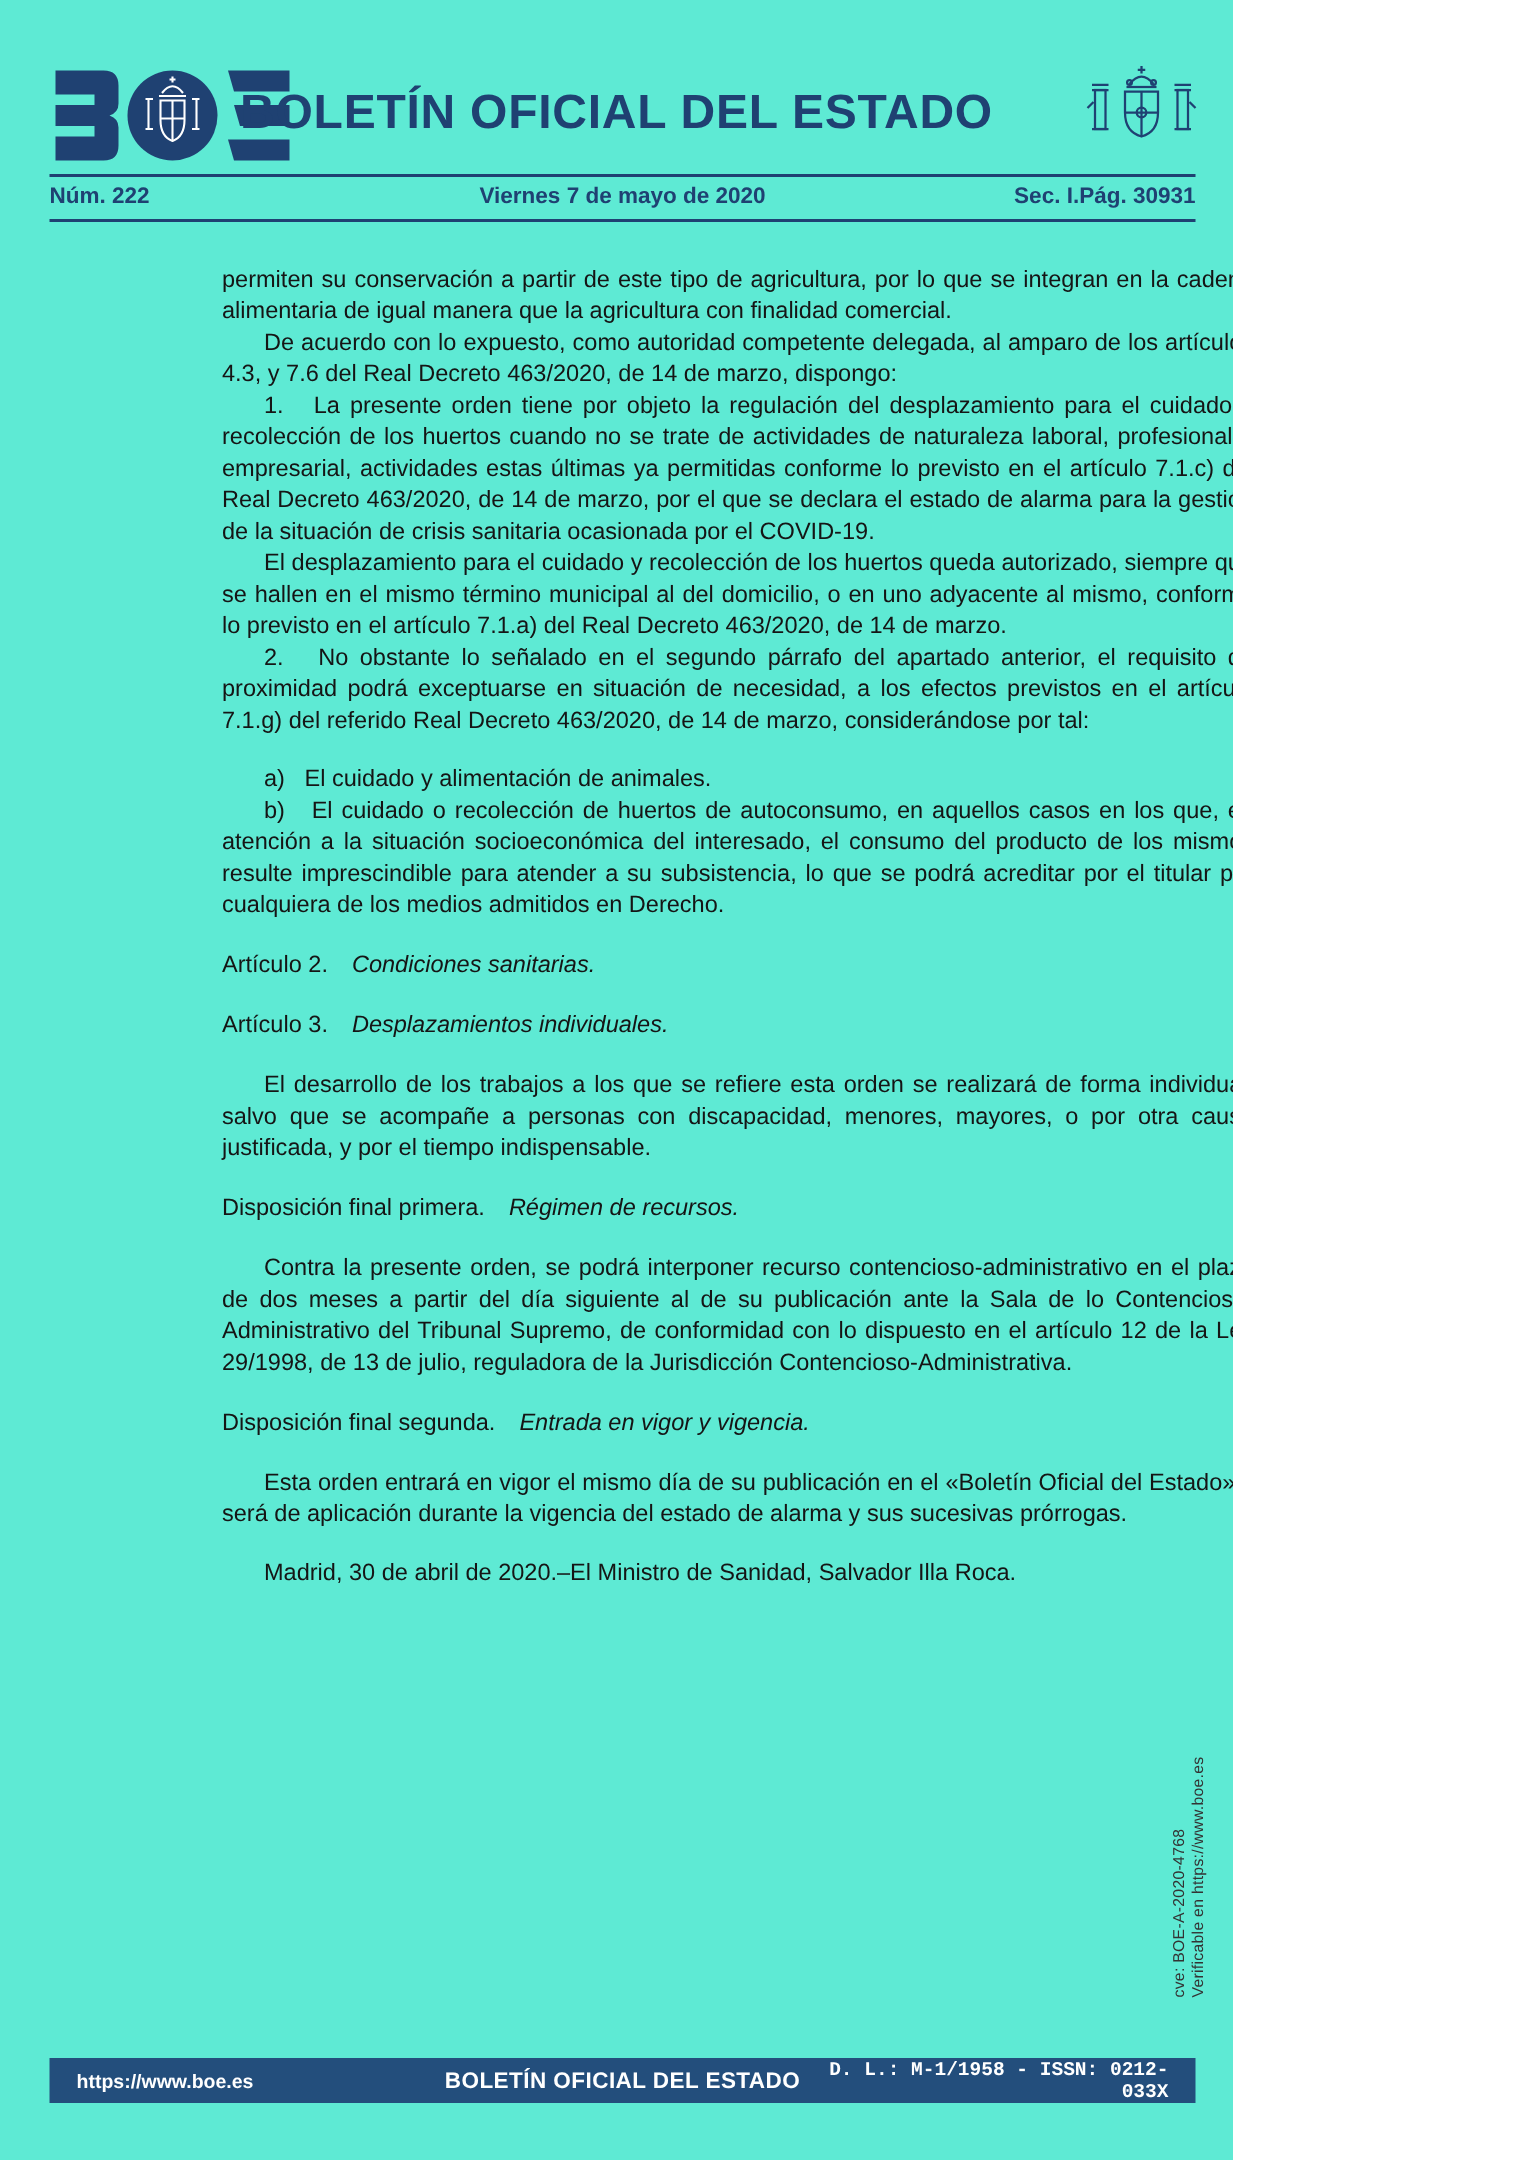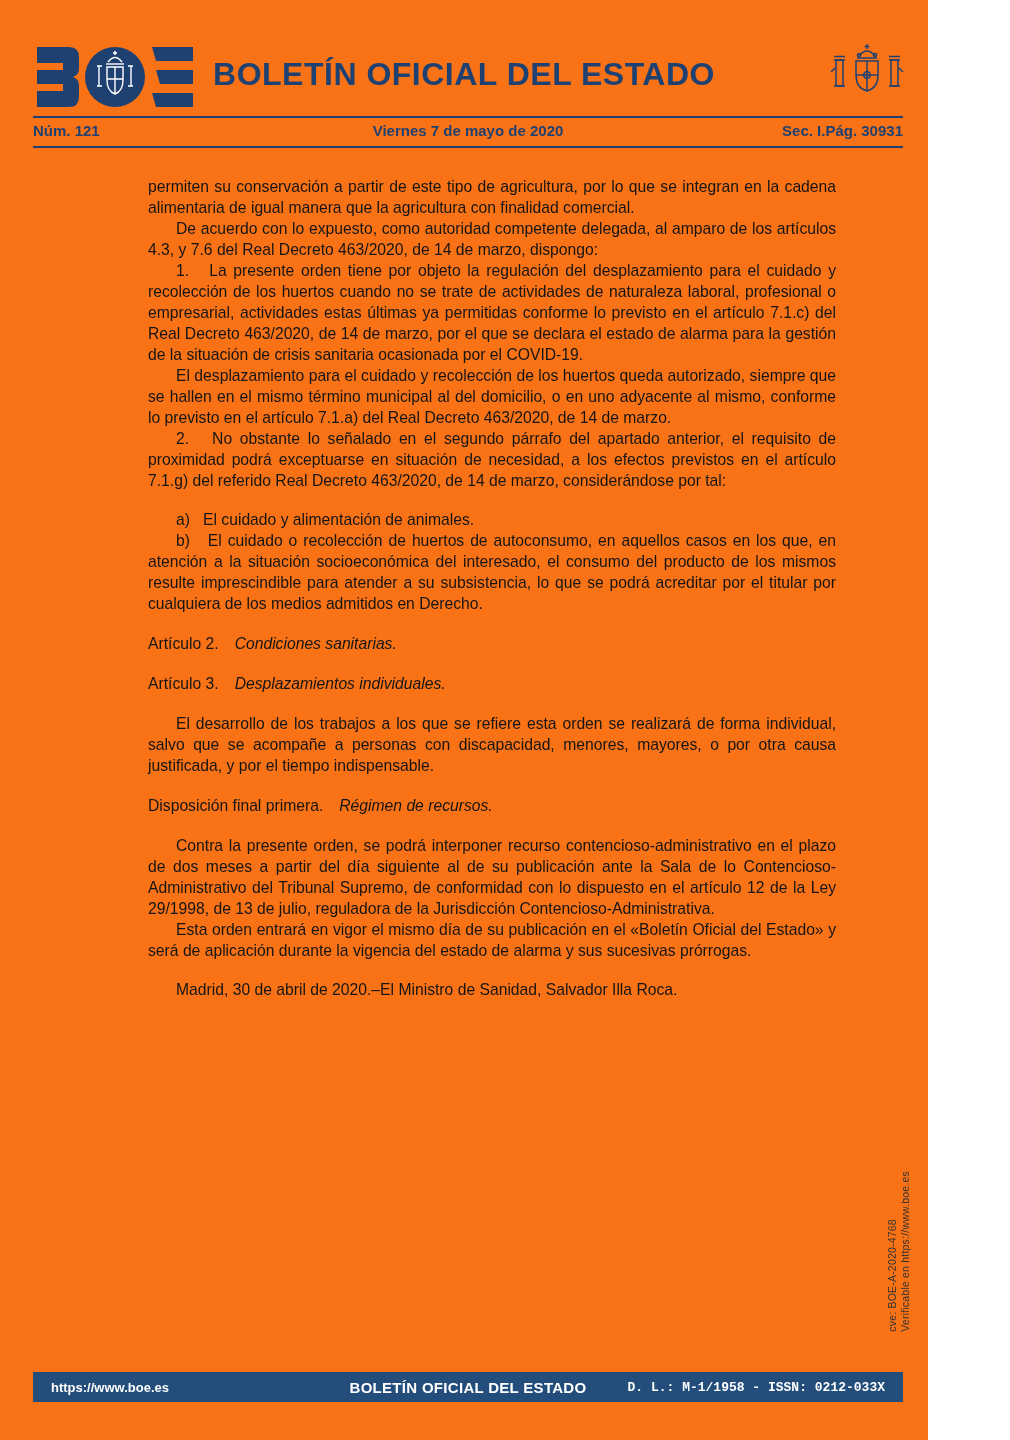--- a/index.html
+++ b/index.html
@@ -1,19 +1,19 @@
 <!DOCTYPE html>
 <html><head>
 <meta charset="utf-8">
 <style>
   html,body{margin:0;padding:0;background:#ffffff;}
   .page{
     position:relative;
-    width:928px;height:1440px;
-    background:#f97316;
+    width:822px;height:1440px;
+    background:#5eead4;
     font-family:"Liberation Sans", sans-serif;
     overflow:hidden;
   }
   
   .masthead-title{
     position:absolute;top:56px;left:0;right:0;
     text-align:center;
     font-size:32px;font-weight:bold;letter-spacing:.5px;
     color:#1f4172;
   }
@@ -105,21 +105,21 @@
       <rect x="8" y="18" width="7" height="26"></rect>
       <path d="M6 18 h11 M6 44 h11 M6 14.5 h11"></path>
       <rect x="63" y="18" width="7" height="26"></rect>
       <path d="M61 18 h11 M61 44 h11 M61 14.5 h11"></path>
       <path d="M7 26 l-4 4 M71 26 l4 4"></path>
     </g>
   </svg>
 
   <div class="rule rule-top"></div>
   <div class="issue-bar">
-    <span class="left">Núm. 121</span>
+    <span class="left">Núm. 222</span>
     <span class="center">Viernes 7 de mayo de 2020</span>
     <span class="right">
       <span>Sec. I.</span>
       <span>Pág. 30931</span>
     </span>
   </div>
   <div class="rule rule-bottom"></div>
 
   <main class="doc-body">
     <p>permiten su conservación a partir de este tipo de agricultura, por lo que se integran en la cadena alimentaria de igual manera que la agricultura con finalidad comercial.</p>
@@ -142,20 +142,21 @@
 
 
     <p class="heading"><span class="h-label">Artículo 3.</span><span class="h-title">Desplazamientos individuales.</span></p>
 
     <p class="indent">El desarrollo de los trabajos a los que se refiere esta orden se realizará de forma individual, salvo que se acompañe a personas con discapacidad, menores, mayores, o por otra causa justificada, y por el tiempo indispensable.</p>
 
     <p class="heading"><span class="h-label">Disposición final primera.</span><span class="h-title">Régimen de recursos.</span></p>
 
     <p class="indent">Contra la presente orden, se podrá interponer recurso contencioso-administrativo en el plazo de dos meses a partir del día siguiente al de su publicación ante la Sala de lo Contencioso-Administrativo del Tribunal Supremo, de conformidad con lo dispuesto en el artículo 12 de la Ley 29/1998, de 13 de julio, reguladora de la Jurisdicción Contencioso-Administrativa.</p>
 
+    <p class="heading"><span class="h-label">Disposición final segunda.</span><span class="h-title">Entrada en vigor y vigencia.</span></p>
 
     <p class="indent">Esta orden entrará en vigor el mismo día de su publicación en el «Boletín Oficial del Estado» y será de aplicación durante la vigencia del estado de alarma y sus sucesivas prórrogas.</p>
 
     <p class="indent gap-top">Madrid, 30 de abril de 2020.–El Ministro de Sanidad, Salvador Illa Roca.</p>
   </main>
 
   <div class="vertical-meta">
     <span>cve: BOE-A-2020-4768</span>
     <span>Verificable en https://www.boe.es</span>
   </div>

